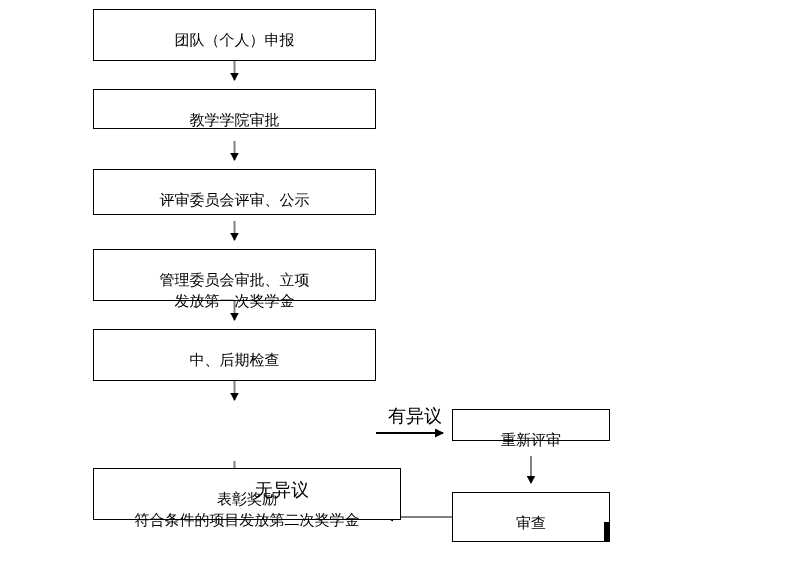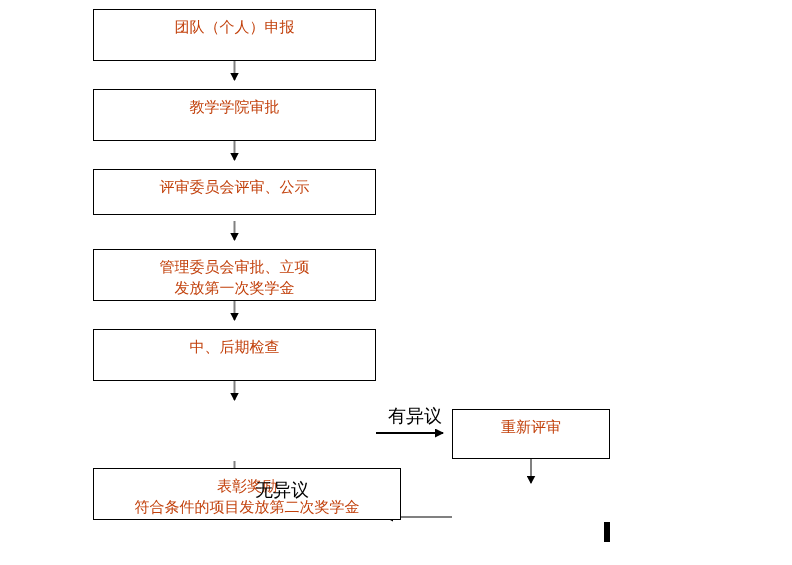--- a/index.html
+++ b/index.html
@@ -19,24 +19,24 @@
     left: 0; top: 0;
     width: 792px;
     height: 565px;
   }
   .node {
     position: absolute;
     border: 1px solid #000000;
     background: #ffffff;
     box-sizing: border-box;
     text-align: center;
-    color: #c2410c;
+    color: #000000;
     font-size: 15px;
     line-height: 21px;
-    padding-top: 7px;
+    padding-top: 20px;
     white-space: pre-line;
   }
   .edge-label {
     position: absolute;
     color: #000000;
     font-size: 18px;
     line-height: 16px;
     white-space: nowrap;
   }
   svg.connectors {
@@ -96,35 +96,36 @@
       <line x1="531" y1="456" x2="531" y2="483" stroke="#808080" stroke-width="2" marker-end="url(#arrow-down)"></line>
     </g>
 
     <g>
       <line x1="452" y1="517" x2="385" y2="517" stroke="#808080" stroke-width="2" marker-end="url(#arrow-left)"></line>
     </g>
   </svg>
 
   <div class="node" style="left:93px; top:9px; width:283px; height:52px;">团队（个人）申报</div>
 
-  <div class="node" style="left:93px; top:89px; width:283px; height:52px;">教学学院审批</div>
+  <div class="node" style="left:93px; top:89px; width:283px; height:40px;">教学学院审批</div>
 
   <div class="node" style="left:93px; top:169px; width:283px; height:46px;">评审委员会评审、公示</div>
 
   <div class="node" style="left:93px; top:249px; width:283px; height:52px;">管理委员会审批、立项
 发放第一次奖学金</div>
 
   <div class="node" style="left:93px; top:329px; width:283px; height:52px;">中、后期检查</div>
 
 
   <div class="node" style="left:93px; top:468px; width:308px; height:52px;">表彰奖励
 符合条件的项目发放第二次奖学金</div>
 
-  <div class="node" style="left:452px; top:409px; width:158px; height:50px;">重新评审</div>
+  <div class="node" style="left:452px; top:409px; width:158px; height:32px;">重新评审</div>
 
+  <div class="node" style="left:452px; top:492px; width:158px; height:50px;">审查</div>
 
   <div class="artifact-bar" style="left:604px; top:522px; width:6px; height:20px;"></div>
 
   <div class="edge-label" style="left:388px; top:408px;">有异议</div>
 
   <div class="edge-label" style="left:255px; top:482px;">无异议</div>
 
 </div>
 
 </body></html>

